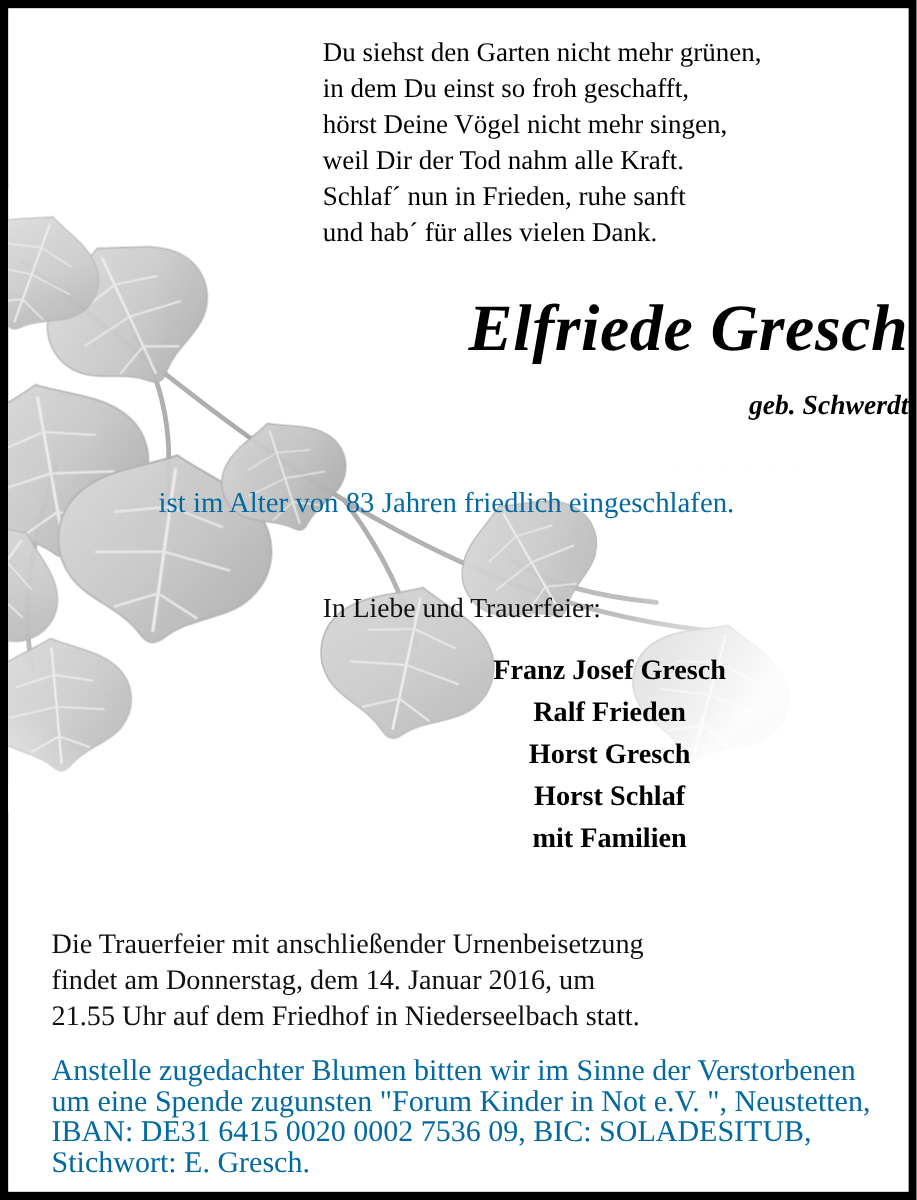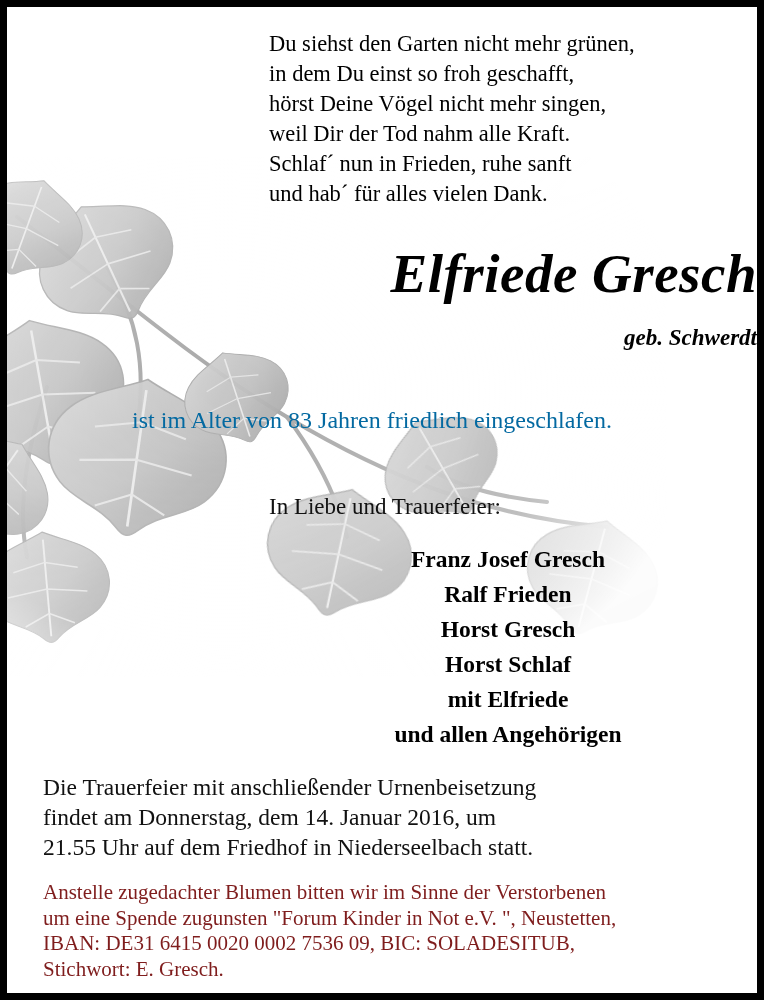--- a/index.html
+++ b/index.html
@@ -136,23 +136,23 @@
     line-height: 30px;
     color: #111111;
     white-space: pre-line;
   }
 
   .donation {
     position: absolute;
     left: 36px;
     top: 873px;
     width: 700px;
-    font-size: 21px;
+    font-size: 25px;
     line-height: 25.5px;
-    color: #7f1d1d;
+    color: #0369a1;
     white-space: pre-line;
   }
 </style>
 </head>
 <body>
 
 <div class="page">
   <div class="frame"></div>
   <div class="inner">
 
@@ -216,22 +216,21 @@
 
       <div class="age-line">ist im Alter von 83 Jahren friedlich eingeschlafen.</div>
 
       <div class="gratitude">In Liebe und Trauerfeier:</div>
 
       <div class="family">
         <div>Franz Josef Gresch</div>
         <div>Ralf Frieden</div>
         <div>Horst Gresch</div>
         <div>Horst Schlaf</div>
-        <div>mit Elfriede</div>
-        <div>und allen Angehörigen</div>
+        <div>mit Familien</div>
       </div>
 
       <div class="ceremony">Die Trauerfeier mit anschließender Urnenbeisetzung
 findet am Donnerstag, dem 14. Januar 2016, um
 21.55 Uhr auf dem Friedhof in Niederseelbach statt.</div>
 
       <div class="donation">Anstelle zugedachter Blumen bitten wir im Sinne der Verstorbenen
 um eine Spende zugunsten "Forum Kinder in Not e.V. ", Neustetten,
 IBAN: DE31 6415 0020 0002 7536 09, BIC: SOLADESITUB,
 Stichwort: E. Gresch.</div>

